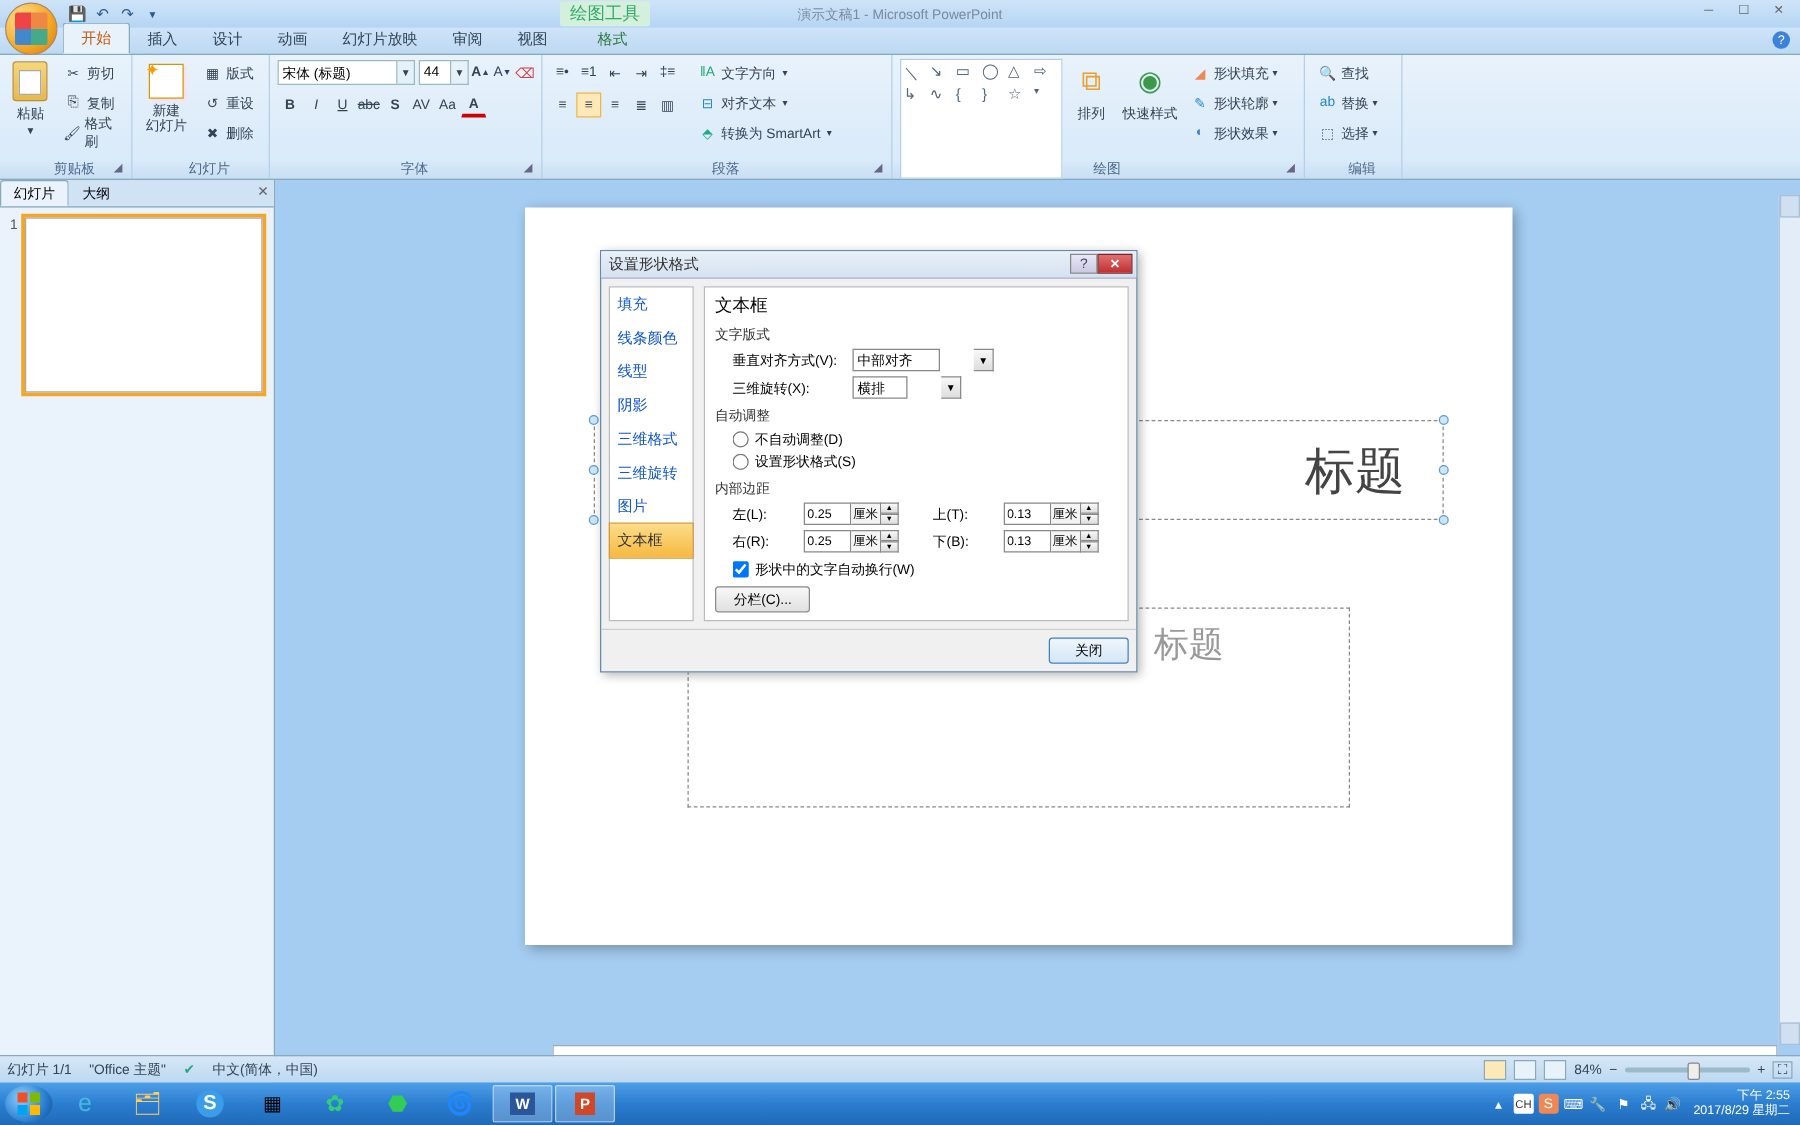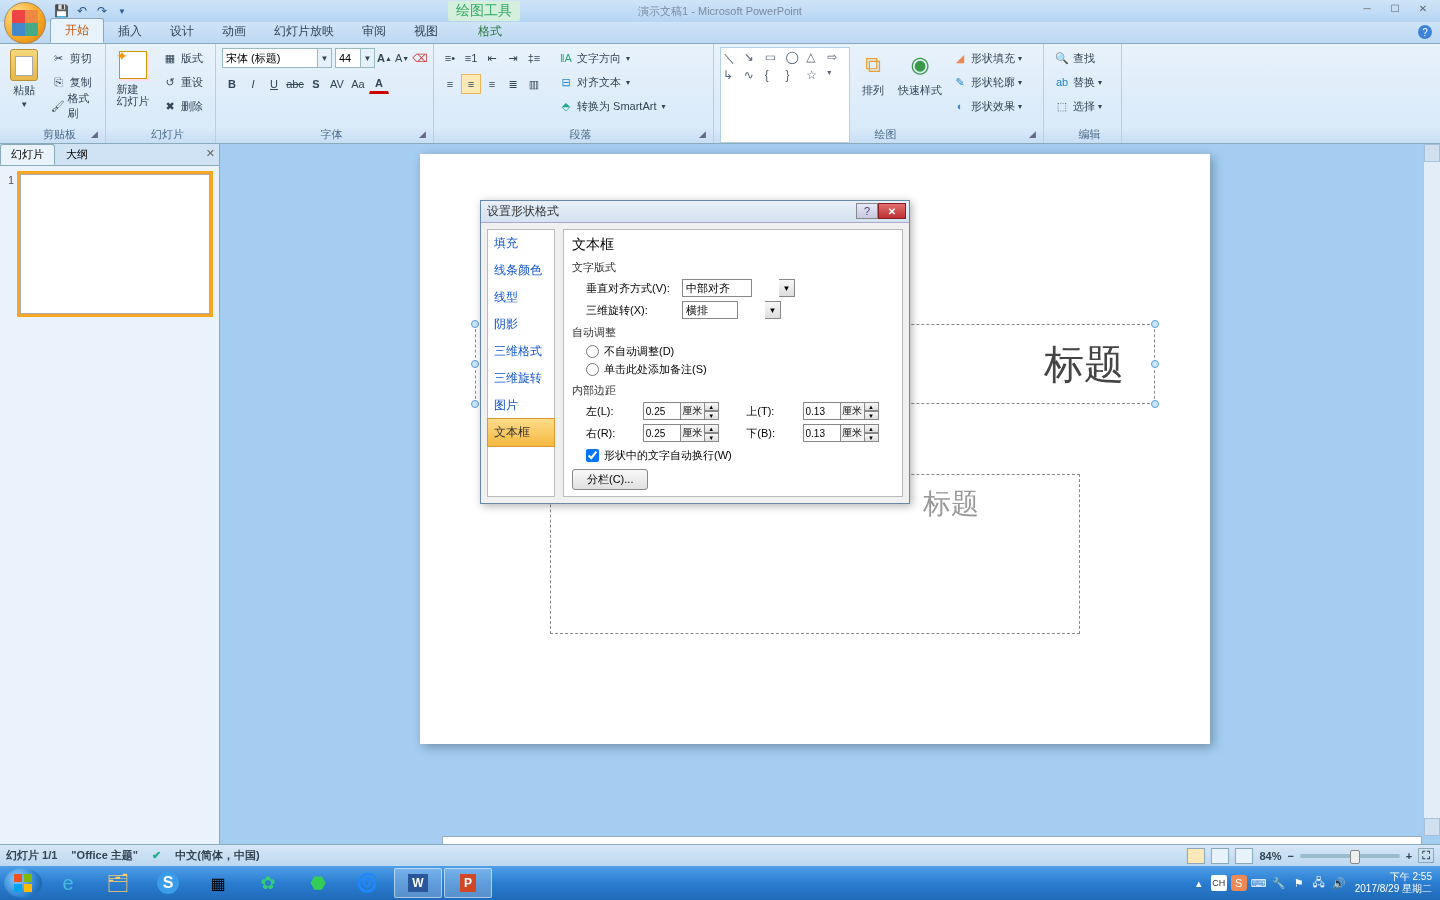--- a/index.html
+++ b/index.html
@@ -49,21 +49,21 @@
 .workspace { position: absolute; top: 144px; left: 0; right: 0; bottom: 34px; background: #a4cdf1; display: flex; }
 .slide-panel { width: 220px; background: #eaf2fb; border-right: 1px solid #8ab; }
 .panel-tabs { height: 22px; display: flex; align-items: flex-end; background:#d0e3f5; border-bottom:1px solid #8ab; font-size:11px; position:relative; }
 .ptab { padding: 2px 10px; border:1px solid transparent; }
 .ptab.active { background:#eaf2fb; border:1px solid #8ab; border-bottom-color:#eaf2fb; border-radius:3px 3px 0 0; }
 .panel-close { position:absolute; right:4px; top:3px; font-size:11px; color:#666; }
 .thumb { margin:8px; display:flex; gap:6px; }
 .thumb-num { font-size:11px; color:#555; }
 .thumb-slide { width:190px; height:140px; background:white; border:1px solid #aaa; box-shadow:0 0 0 3px #f5a623; }
 
-.slide-area { flex:1; position:relative; overflow:hidden; }
+.slide-area { flex:1; position:relative; overflow:hidden;margin-top:12px; }
 .slide-canvas { position:absolute; left:200px; top:10px; width:790px; height:590px; background:white; box-shadow:3px 3px 10px rgba(0,0,0,0.3); }
 .placeholder-title { position:absolute; left:55px; top:170px; width:680px; height:80px; border:1px dashed #888; display:flex; align-items:center; justify-content:center; font-size:40px; color:#444; font-family:"SimSun"; }
 .placeholder-sub { position:absolute; left:130px; top:320px; width:530px; height:160px; border:1px dashed #888; display:flex; align-items:flex-start; justify-content:center; padding-top:10px; font-size:28px; color:#999; font-family:"SimSun"; }
 .sel-handle { width:8px; height:8px; background:#cde6f9; border:1px solid #5a9bd5; border-radius:50%; position:absolute; }
 
 .notes-pane { position:absolute; left:222px; right:18px; bottom:0; height:30px; background:white; border:1px solid #9ab; font-size:12px; color:#888; padding:6px 8px; }
 .scrollbar-v { position:absolute; right:0; top:0; bottom:30px; width:17px; background:#e3edf7; border-left:1px solid #b0c8de; }
 .scrollbar-v::before, .scrollbar-v::after { content:""; position:absolute; left:0; right:0; height:16px; background:#d0e0f0; border:1px solid #a8c0d8;}
 .scrollbar-v::before{top:0;} .scrollbar-v::after{bottom:0;}
 
@@ -177,21 +177,21 @@
     <div class="rgroup-label">剪贴板</div>
     <div class="dialog-launcher">◢</div>
   </div>
 
   <div class="rgroup" style="width:110px;">
     <div class="rgroup-body">
       <div class="big-btn">
         <div class="icon">
             <div class="ic-newslide"></div>
           </div>
-        <span style="white-space:pre-line; line-height:1.1;">新建
+        <span style="white-space:pre-line; text-align:center; line-height:1.1;">新建
 幻灯片</span>
       </div>
       <div class="small-row">
         <div class="small-btn">
             <span class="ic">▦</span>
             <span>版式</span>
           </div>
         <div class="small-btn">
             <span class="ic">↺</span>
             <span>重设</span>
@@ -417,32 +417,32 @@
       <div class="form-row">
         <label>垂直对齐方式(V):</label>
         <div class="combo">
             <input readonly="" value="中部对齐" style="">
             <div class="arrow">▼</div>
           </div>
       </div>
       <div class="form-row">
         <label>三维旋转(X):</label>
         <div class="combo">
-            <input readonly="" style="width: 56px;" value="横排">
+            <input readonly="" style="width: 44px;" value="横排">
             <div class="arrow">▼</div>
           </div>
       </div>
       <div class="section-label">自动调整</div>
       <div class="radio-row">
           <input type="radio" name="af" style="">
           <span>不自动调整(D)</span>
         </div>
       <div class="radio-row">
           <input type="radio" name="af" style="">
-          <span>单击此处添加备注(S)</span>
+          <span>设置形状格式(S)</span>
         </div>
       <div class="section-label">内部边距</div>
       <div class="margin-grid">
         <span>左(L):</span>
         <div class="spinner">
             <input value="0.25" style="">
             <div class="unit">厘米</div>
             <div class="spins">
               <div>▲</div>
               <div>▼</div>
@@ -476,23 +476,26 @@
             </div>
           </div>
       </div>
       <div class="check-row">
           <input type="checkbox" checked="" style="">
           <span>形状中的文字自动换行(W)</span>
         </div>
       <button class="dialog-btn" style="margin-left:0;">分栏(C)...</button>
     </div>
   </div>
-</div>
-
-<div class="status-strip" style="bottom:34px; position:absolute;font-weight:bold;">
+  <div class="dialog-footer">
+    <button class="dialog-btn">关闭</button>
+  </div>
+</div>
+
+<div class="status-strip" style="bottom:34px; position:absolute;">
   <span>幻灯片 1/1</span>
   <span>"Office 主题"</span>
   <span style="color:#2a8;">✔</span>
   <span>中文(简体，中国)</span>
   <div class="right">
     <div class="view-btn" style="background:#fde8b8;"></div>
     <div class="view-btn"></div>
     <div class="view-btn"></div>
     <span>84%</span>
     <span>−</span>

